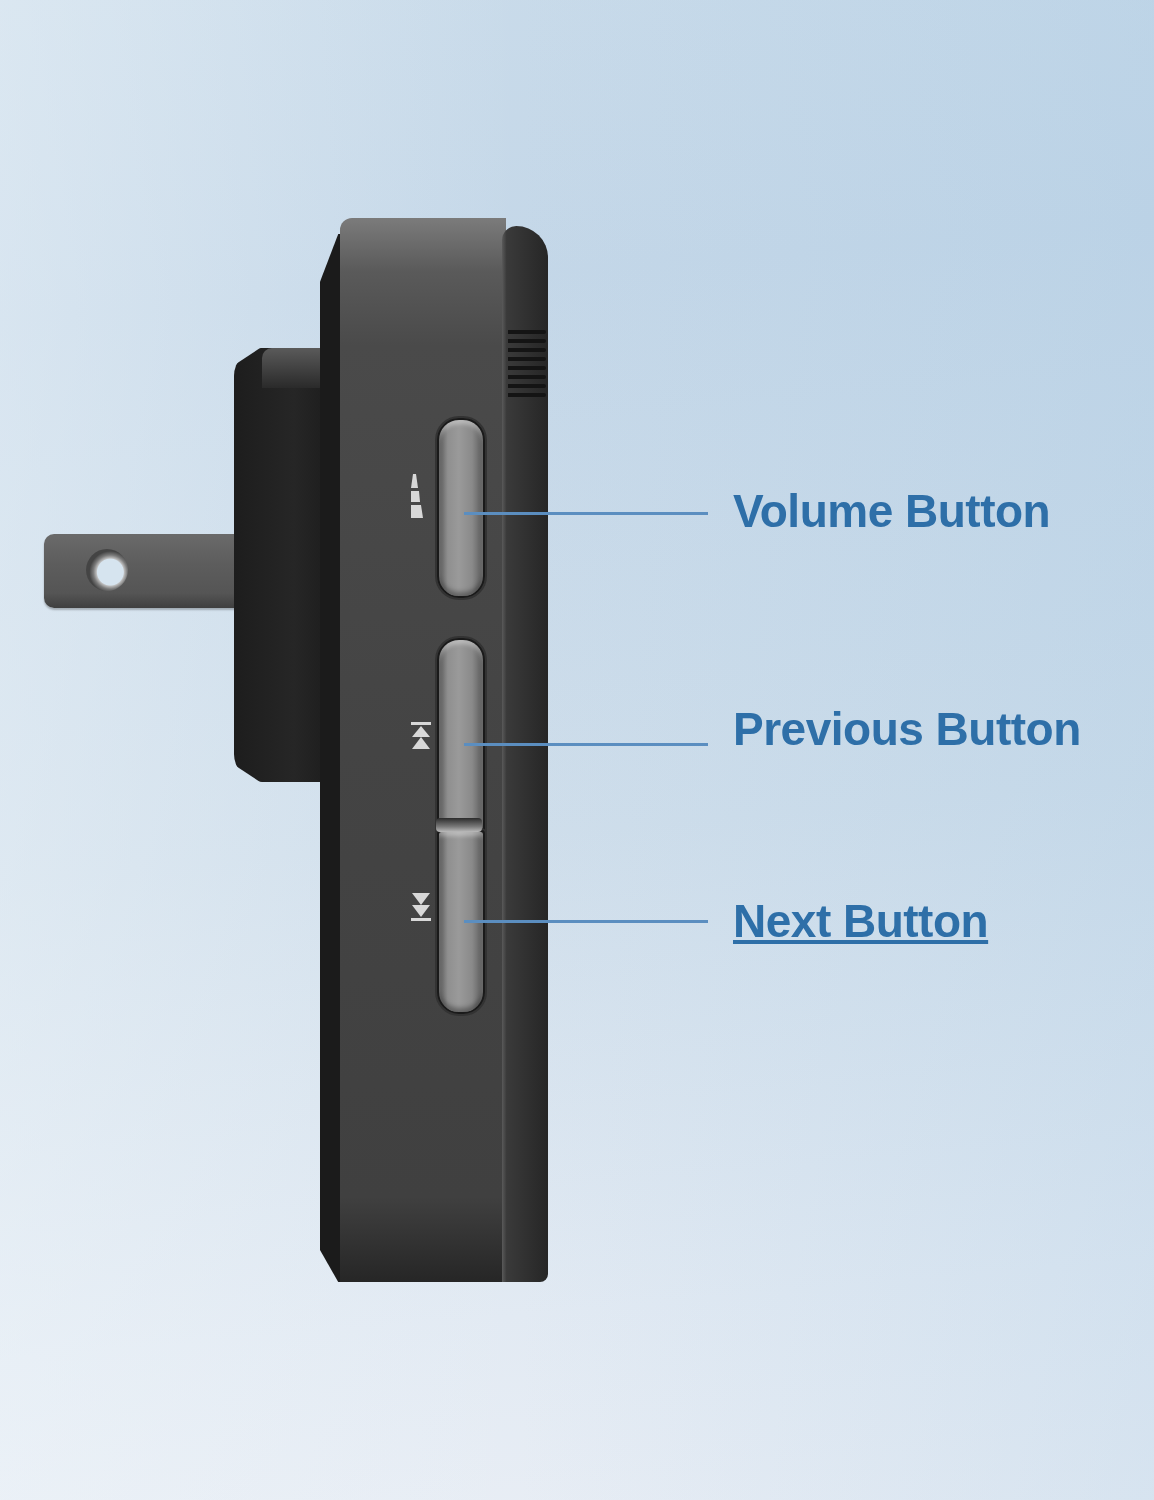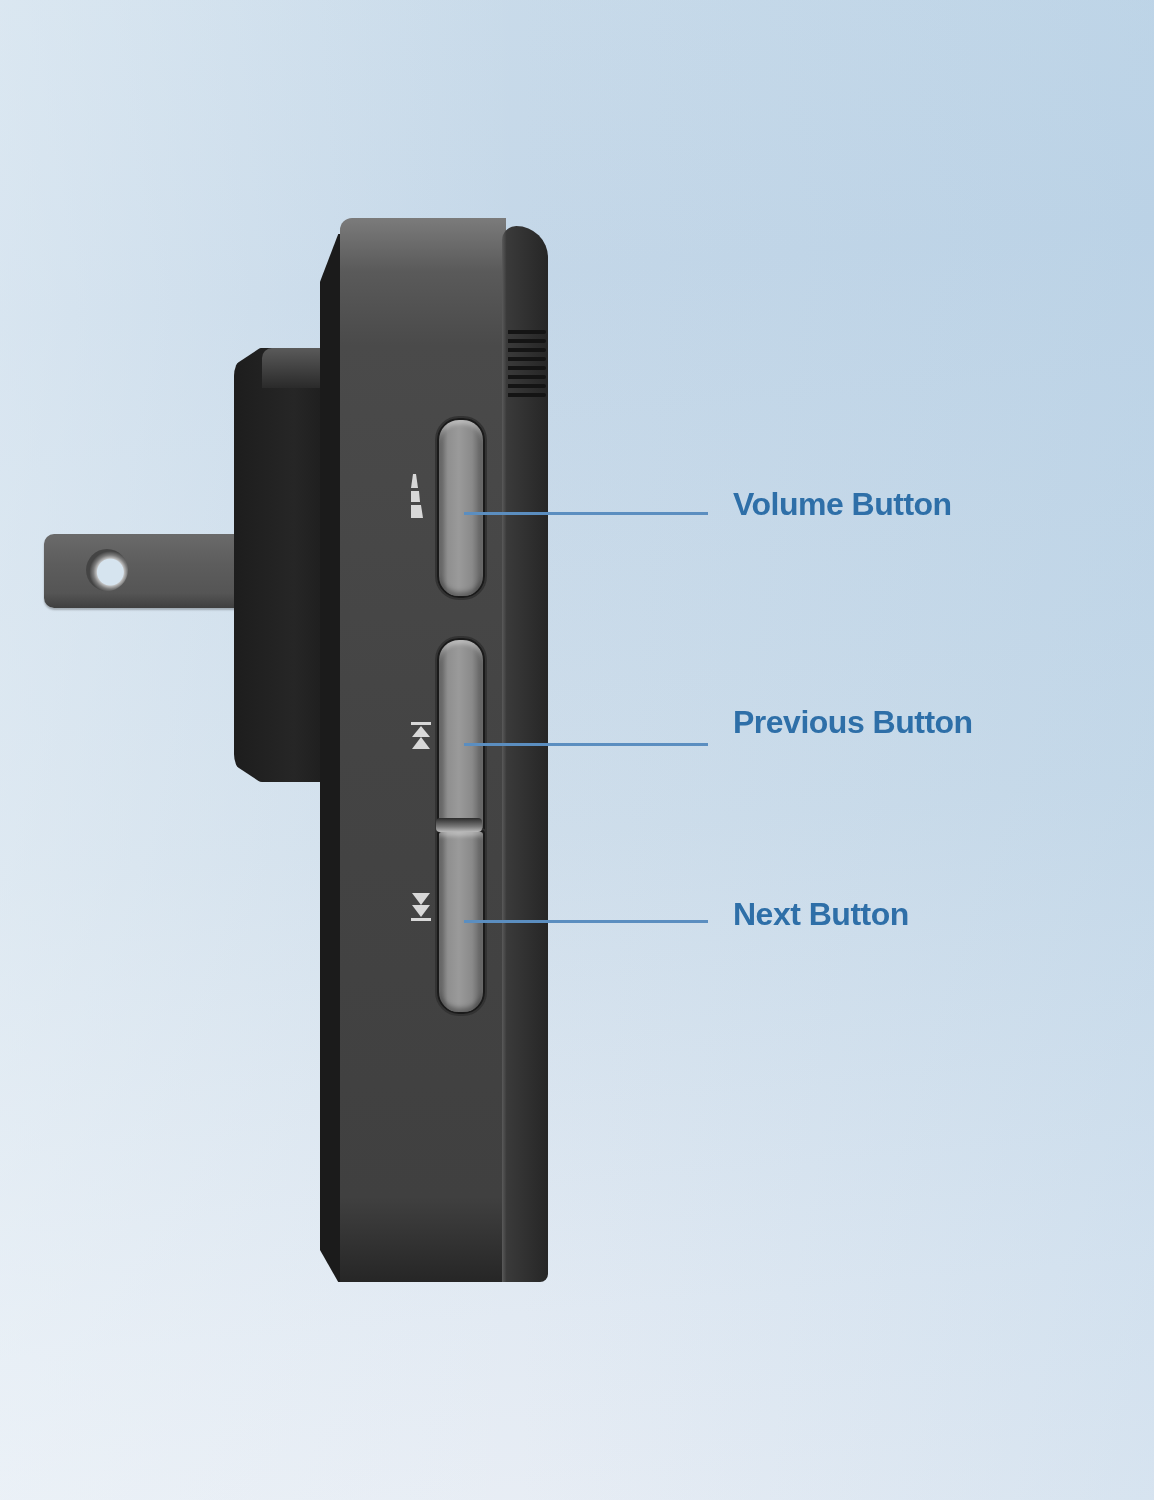--- a/index.html
+++ b/index.html
@@ -79,26 +79,26 @@
     .prev-glyph { left: 411px; top: 722px; width: 20px; height: 28px; }
     .next-glyph { left: 411px; top: 893px; width: 20px; height: 28px; }
     
     .callout-line { position: absolute; height: 3px; background: #5b8ec0; }
     .line-volume { left: 464px; top: 512px; width: 244px; }
     .line-previous { left: 464px; top: 743px; width: 244px; }
     .line-next { left: 464px; top: 920px; width: 244px; }
     
     .label {
       position: absolute; left: 733px; color: #2e6fa8;
-      font-family: "Liberation Sans", sans-serif; font-weight: bold; font-size: 32px;
+      font-family: "Liberation Sans", sans-serif; font-weight: bold; font-size: 46px;
       letter-spacing: -0.5px; white-space: nowrap; line-height: 1;
     }
     .label-volume { top: 488px; }
     .label-previous { top: 706px; }
-    .label-next { top: 898px; }
+    .label-next { top: 898px; text-decoration: underline; }
   </style>
 </head>
 <body>
 
 <div class="bg-tint"></div>
 
 <div class="prong">
   <div class="prong-hole"></div>
 </div>
 

